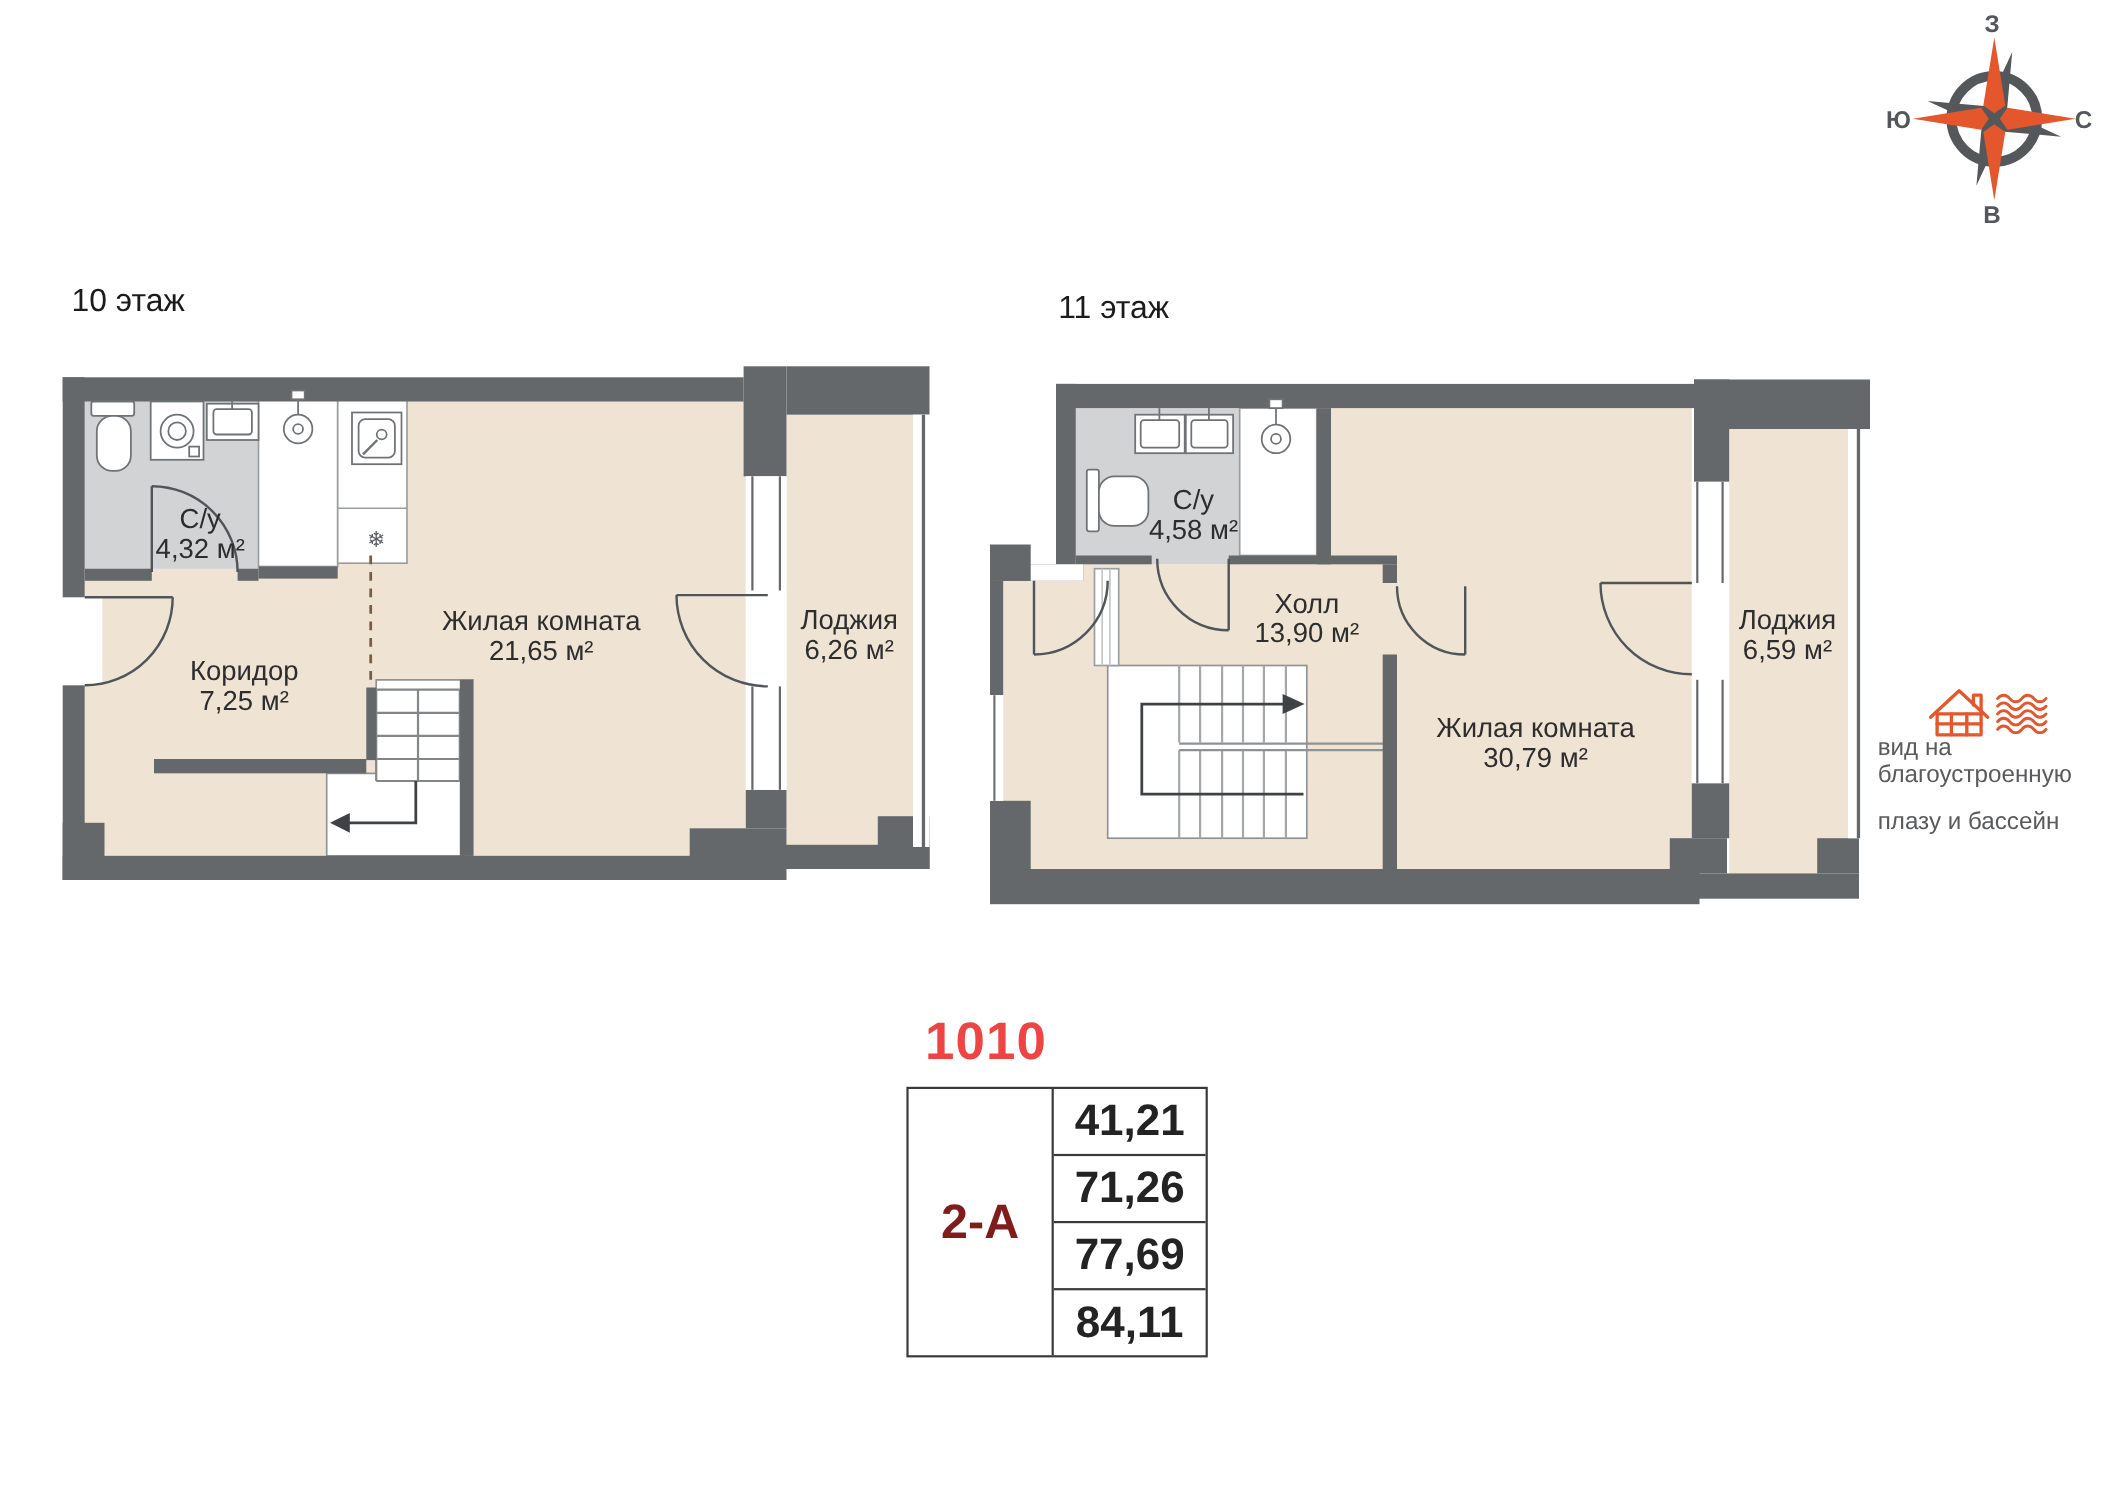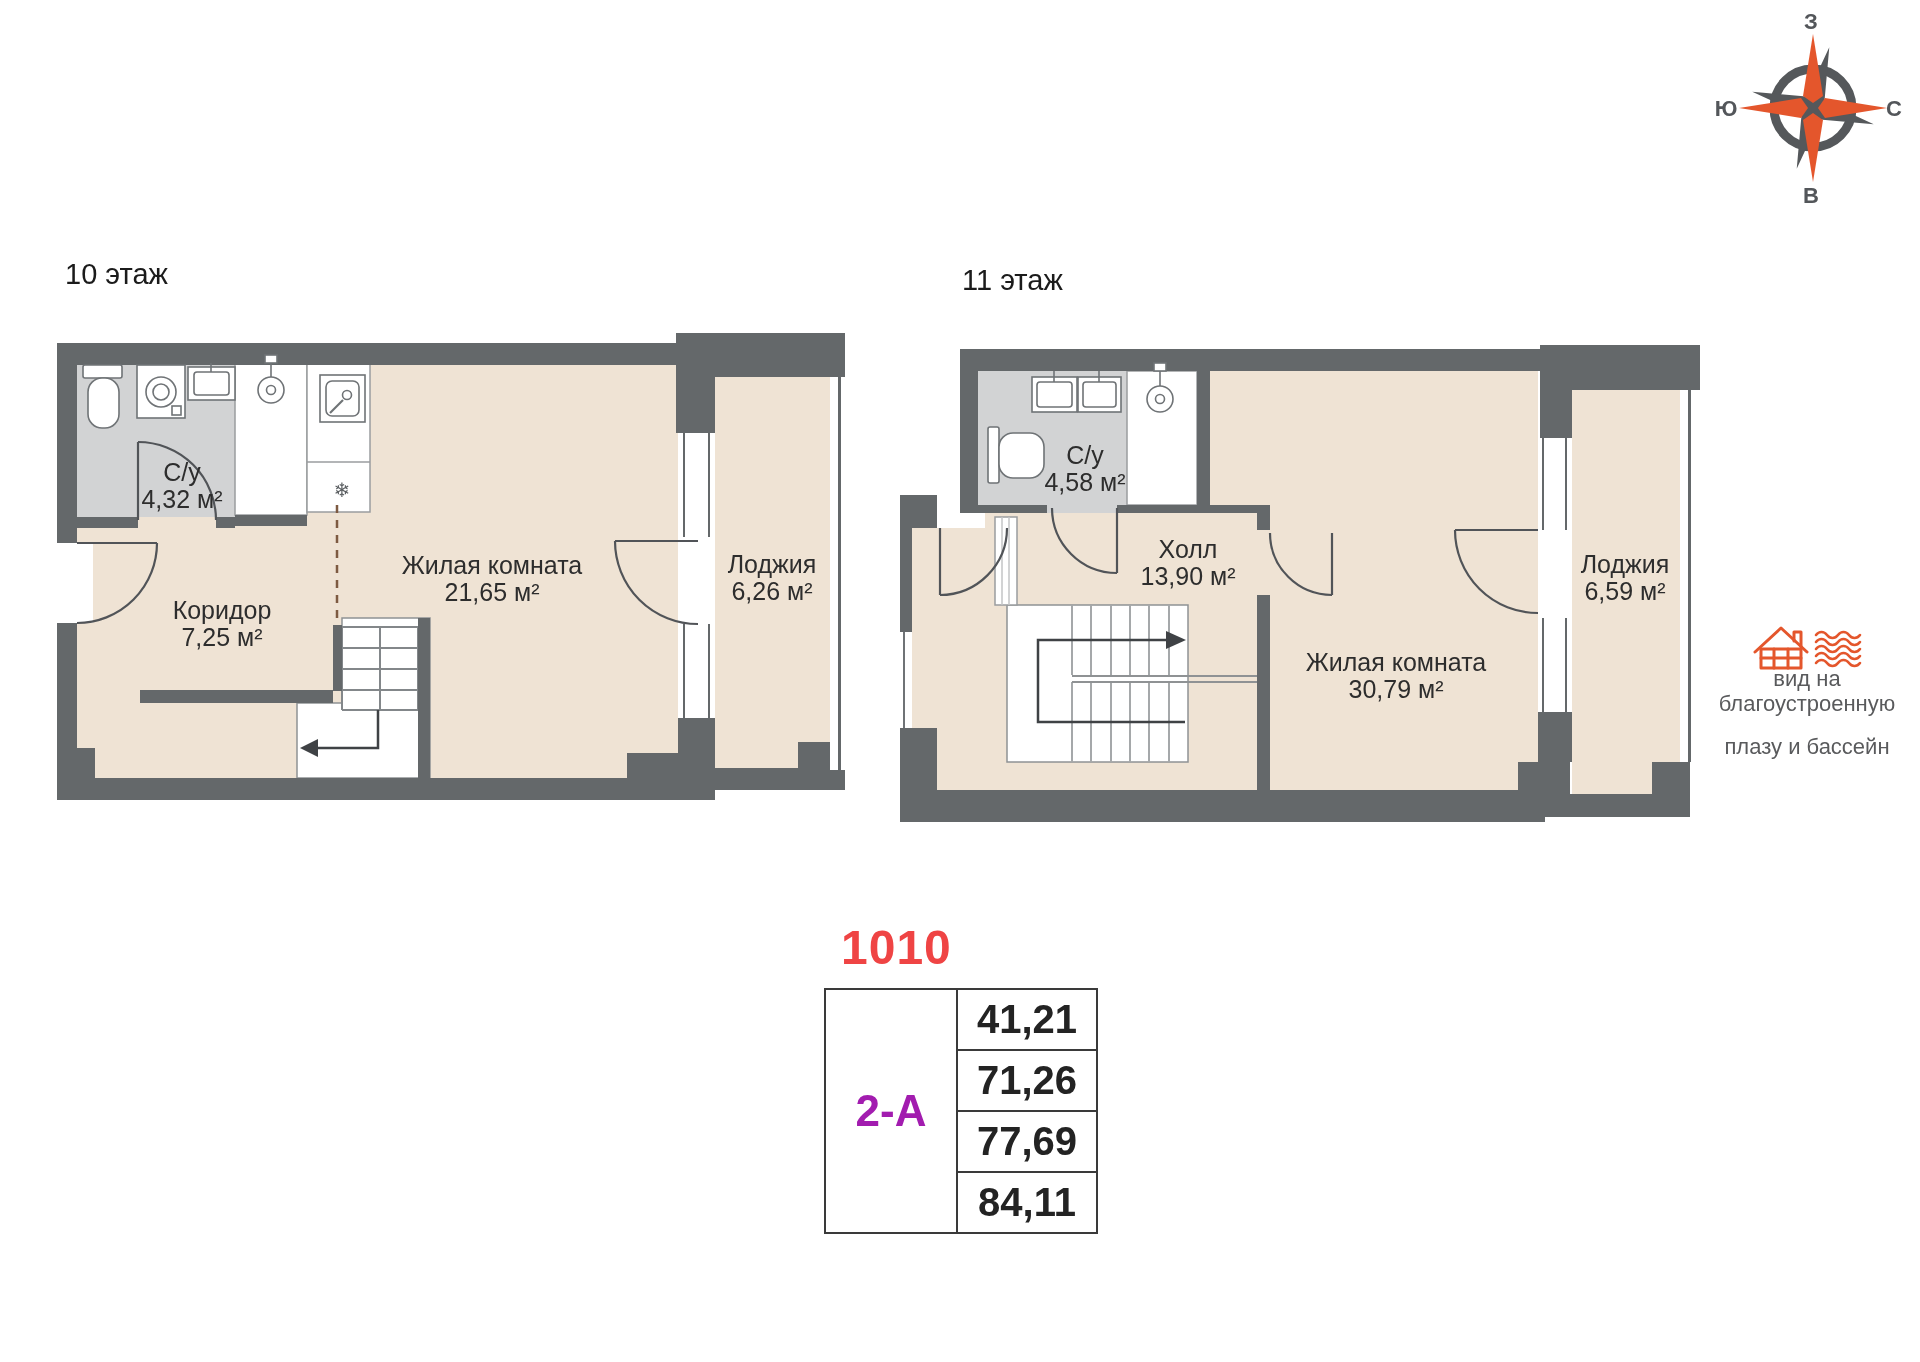--- a/index.html
+++ b/index.html
@@ -4,28 +4,28 @@
 <style>
   html,body{margin:0;padding:0;background:#fff;}
   body{width:1920px;height:1362px;position:relative;overflow:hidden;
        font-family:"Liberation Sans",sans-serif;}
   svg.plan{position:absolute;left:0;top:0;}
   .floor-label{position:absolute;font-size:29px;color:#1b1b1b;white-space:nowrap;}
   .room-label{position:absolute;transform:translate(-50%,-50%);text-align:center;
               font-size:25px;line-height:27px;color:#2d2d2d;white-space:nowrap;}
   .compass-letter{position:absolute;transform:translate(-50%,-50%);
                   font-size:22px;font-weight:bold;color:#53565a;}
-  .view-note{position:absolute;left:1707px;top:666px;width:200px;text-align:center;
+  .view-note{position:absolute;left:1707px;top:666px;width:200px;text-align:left;
              font-size:22px;line-height:25px;color:#595a5c;}
   .unit-number{position:absolute;left:841px;top:920px;font-size:48px;font-weight:700;
                color:#ef4444;letter-spacing:1px;}
   .unit-table{position:absolute;left:824px;top:988px;width:274px;height:246px;
               display:flex;border:2px solid #3a3a3a;box-sizing:border-box;background:#fff;}
   .unit-type{width:132px;border-right:2px solid #3a3a3a;display:flex;align-items:center;
-             justify-content:center;font-size:44px;font-weight:700;color:#a21caf;
+             justify-content:center;font-size:44px;font-weight:700;color:#7f1d1d;
              box-sizing:border-box;}
   .unit-areas{flex:1;display:flex;flex-direction:column;font-weight:bold;}
   .unit-area-cell{flex:1;display:flex;align-items:center;justify-content:center;
                   font-size:40px;color:#232323;border-bottom:2px solid #3a3a3a;
                   box-sizing:border-box;}
   .unit-area-cell:last-child{border-bottom:none;}
 </style>
 </head>
 <body>
 

